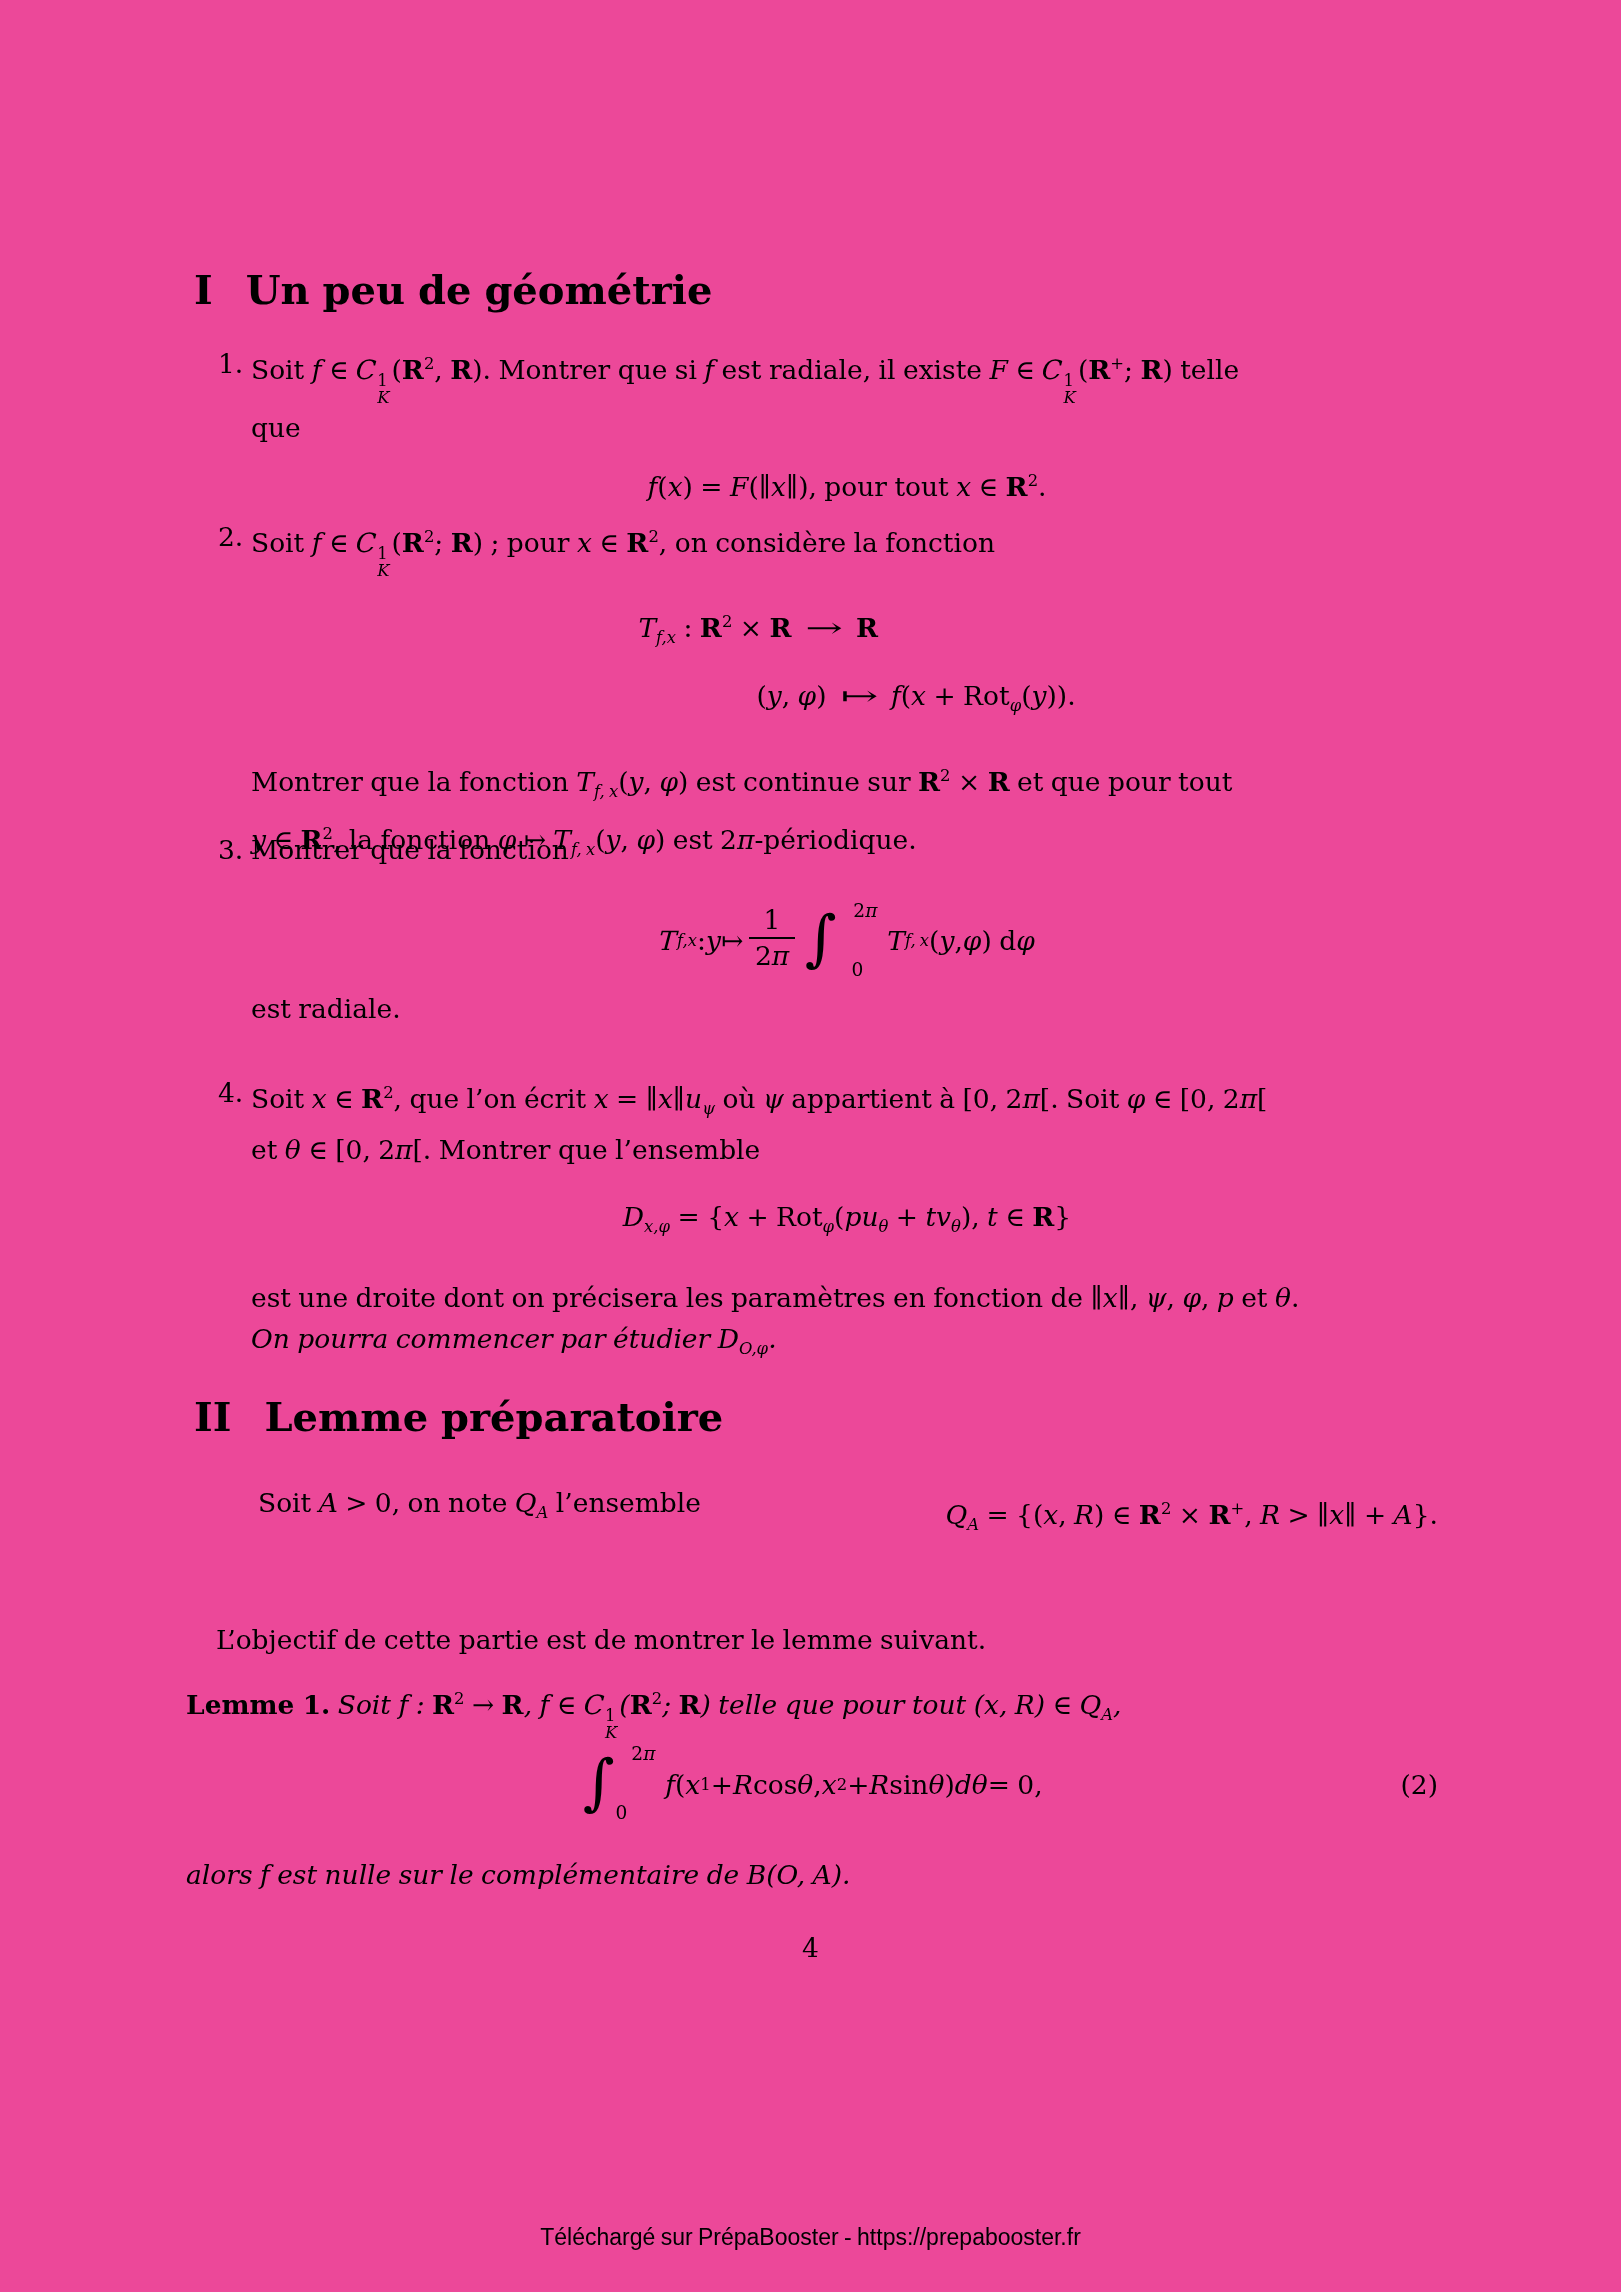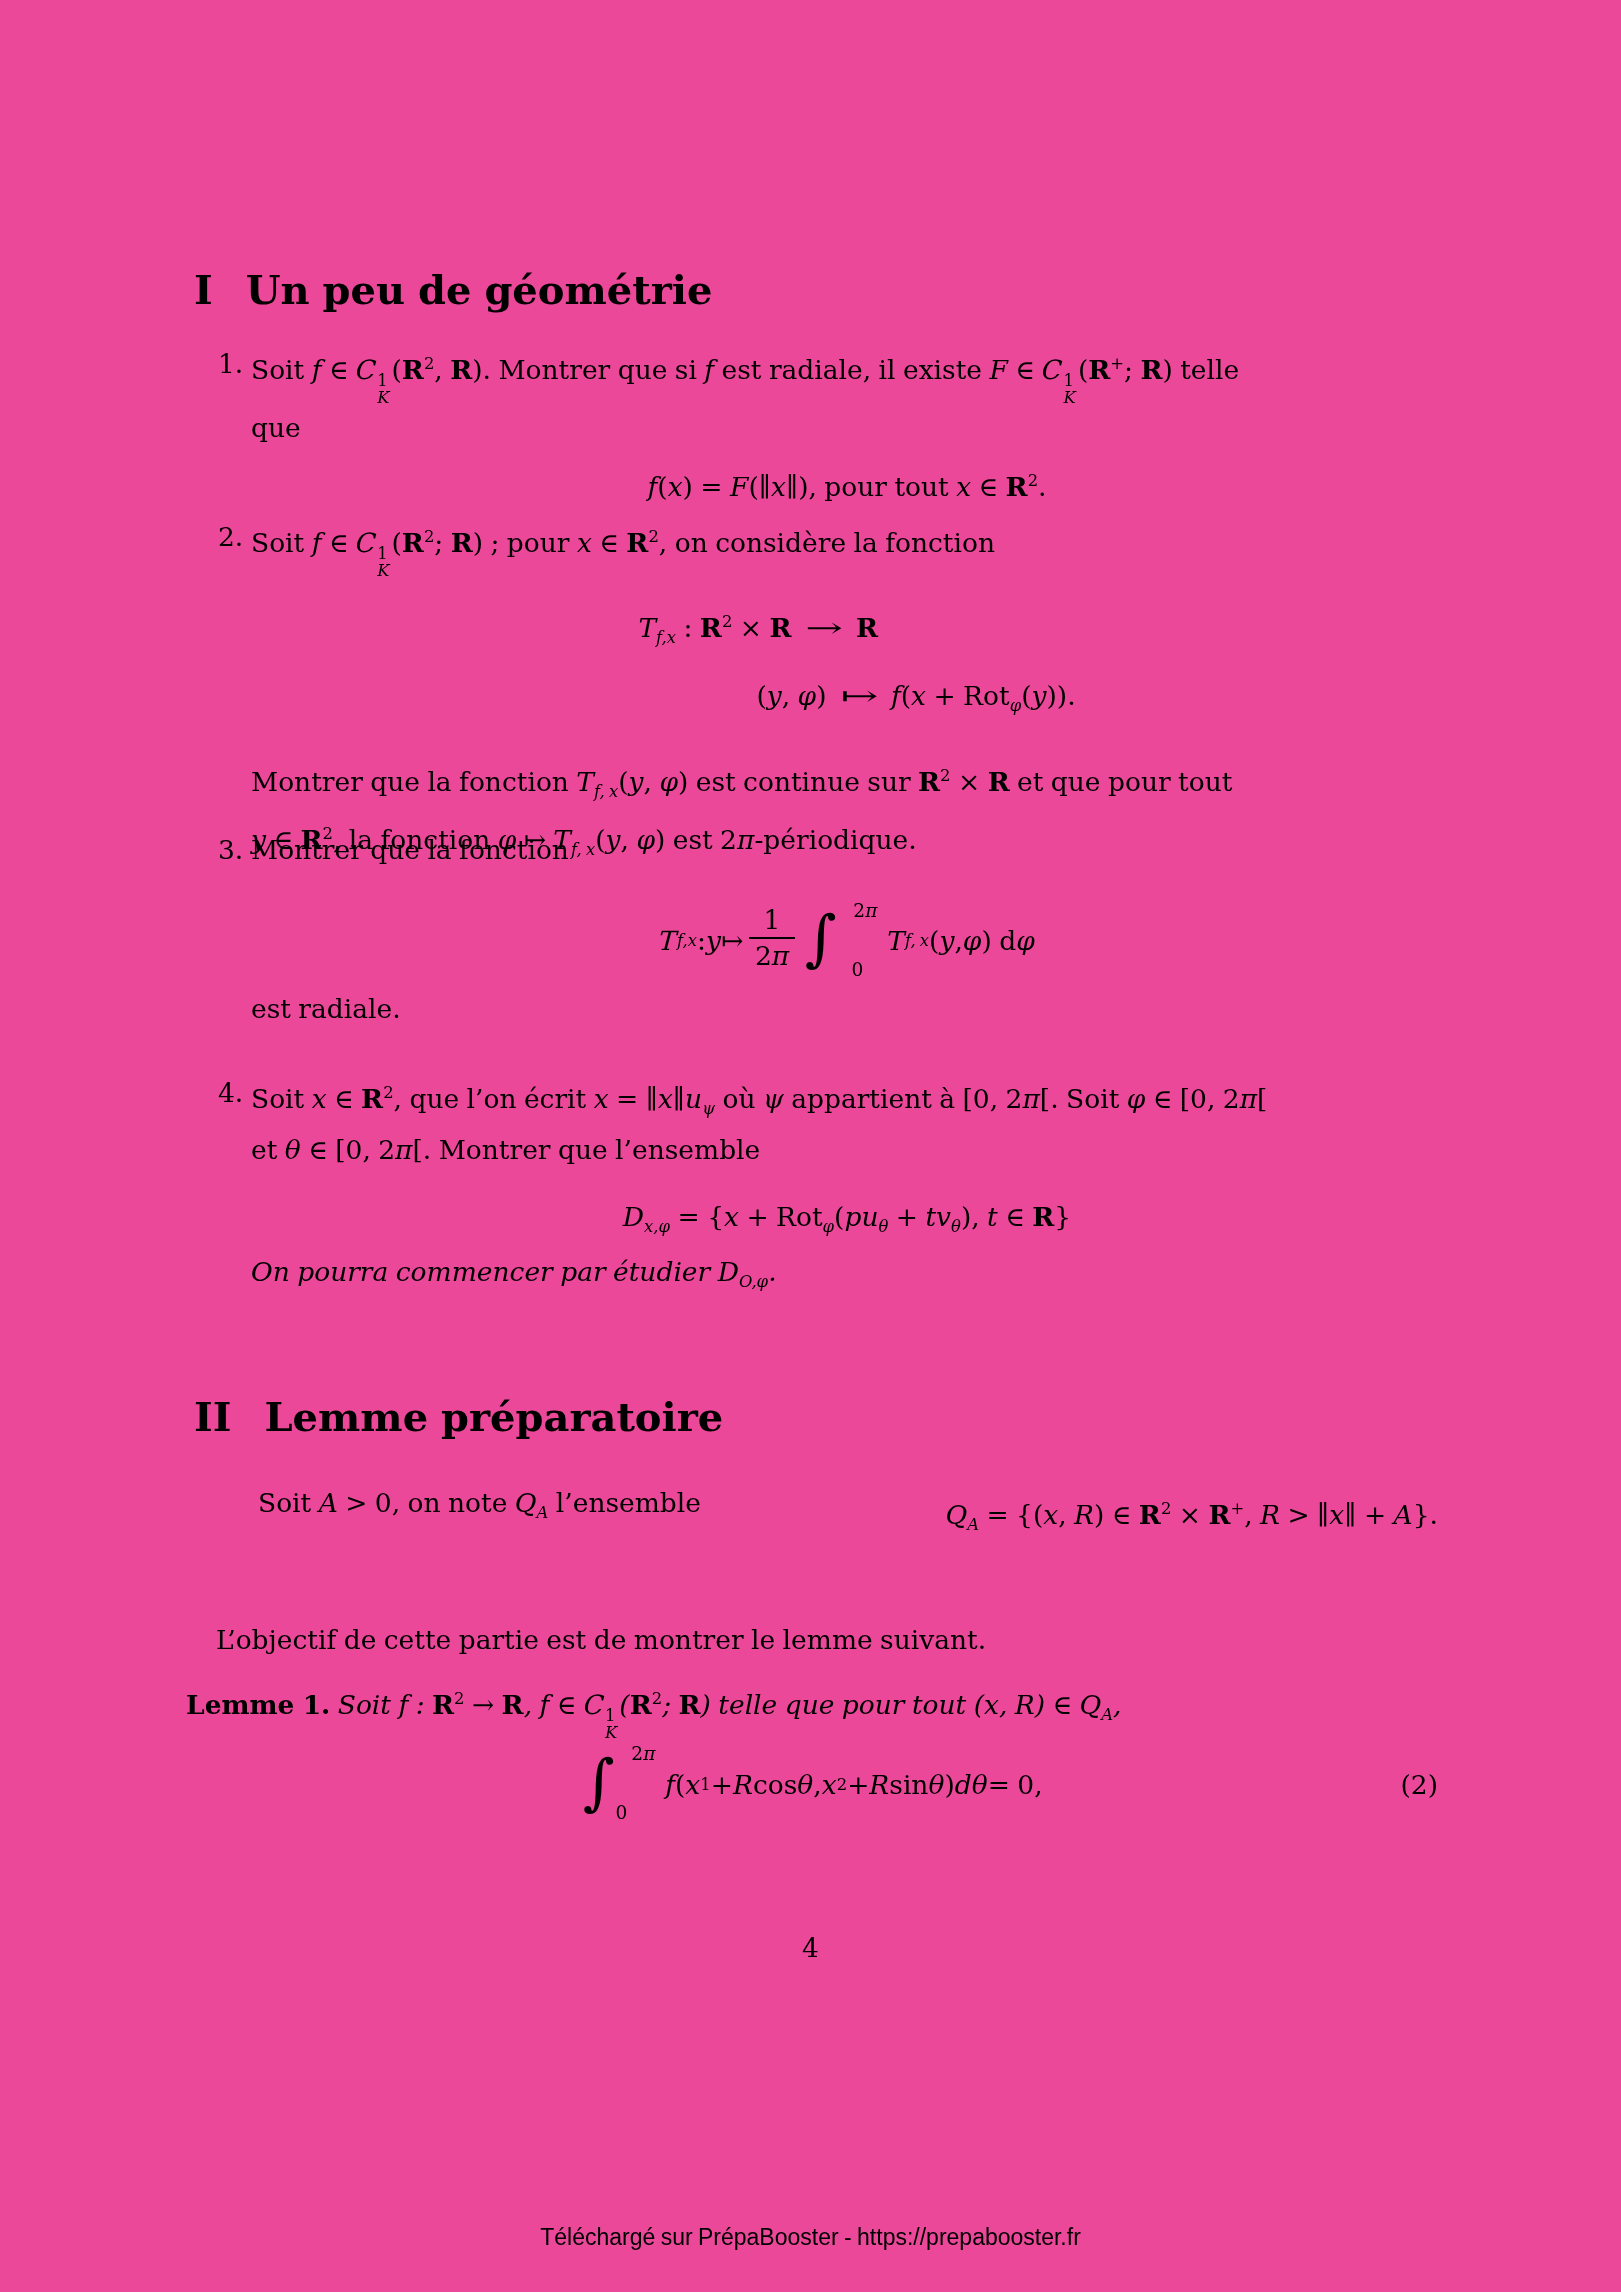--- a/index.html
+++ b/index.html
@@ -115,20 +115,21 @@
           </span><i>T</i><sub><i>f, x</i></sub>(<i>y</i>, <i>φ</i>) d<i>φ</i></div>
       <div class="para" style="margin-top:0;">est radiale.</div>
     </div>
   </div>
 
   <div class="abs item" style="top:1072px; left:218px; width:1225px;">
     <span class="enum-label">4.</span>
     <div class="item-body">
       <div class="para">Soit <i>x</i> ∈ <b>R</b><sup>2</sup>, que l’on écrit <i>x</i> = ∥<i>x</i>∥<i>u</i><sub><i>ψ</i></sub> où <i>ψ</i> appartient à [0, 2<i>π</i>[. Soit <i>φ</i> ∈ [0, 2<i>π</i>[<br>et <i>θ</i> ∈ [0, 2<i>π</i>[. Montrer que l’ensemble</div>
       <div class="display" style="margin-top:21.6px;"><i>D</i><sub><i>x,φ</i></sub> = {<i>x</i> + Rot<sub><i>φ</i></sub>(<i>pu</i><sub><i>θ</i></sub> + <i>tv</i><sub><i>θ</i></sub>), <i>t</i> ∈ <b>R</b>}</div>
+      <div class="para" style="margin-top:25.5px;">est une droite dont on précisera les paramètres en fonction de ∥<i>x</i>∥, <i>ψ</i>, <i>φ</i>, <i>p</i> et <i>θ</i>.</div>
       <div class="para italic-line">On pourra commencer par étudier D<sub>O,φ</sub>.</div>
     </div>
   </div>
 
   <div class="abs sec-head" style="top:1394px; left:194px;">
     <span class="sec-num">II</span><span>Lemme préparatoire</span>
   </div>
 
   <div class="abs para" style="top:1482px; left:258px; width:1176px;">Soit <i>A</i> &gt; 0, on note <i>Q</i><sub><i>A</i></sub> l’ensemble</div>
 
@@ -145,20 +146,21 @@
   </div>
 
   <div class="abs eqrow" style="top:1733px; left:186px; width:1252px;">
     <div class="eq"><span class="bigint">∫</span><span class="lim">
           <sup>2<i>π</i></sup>
           <sub>0</sub>
         </span><i>f</i>(<i>x</i><sub>1</sub> + <i>R</i> cos <i>θ</i>, <i>x</i><sub>2</sub> + <i>R</i> sin <i>θ</i>) <i>dθ</i> = 0,</div>
     <div class="eqno">(2)</div>
   </div>
 
+  <div class="abs italic-line" style="top:1854px; left:186px; width:1255px;">alors f est nulle sur le complémentaire de B(O, A).</div>
 
   <div class="abs pageno" style="top:1927px; left:0px;">4</div>
 
   <div class="abs footer" style="top:2217px; left:0px;">
     <span>Téléchargé sur PrépaBooster - https://prepabooster.fr</span>
   </div>
 
 </div>
 
 

